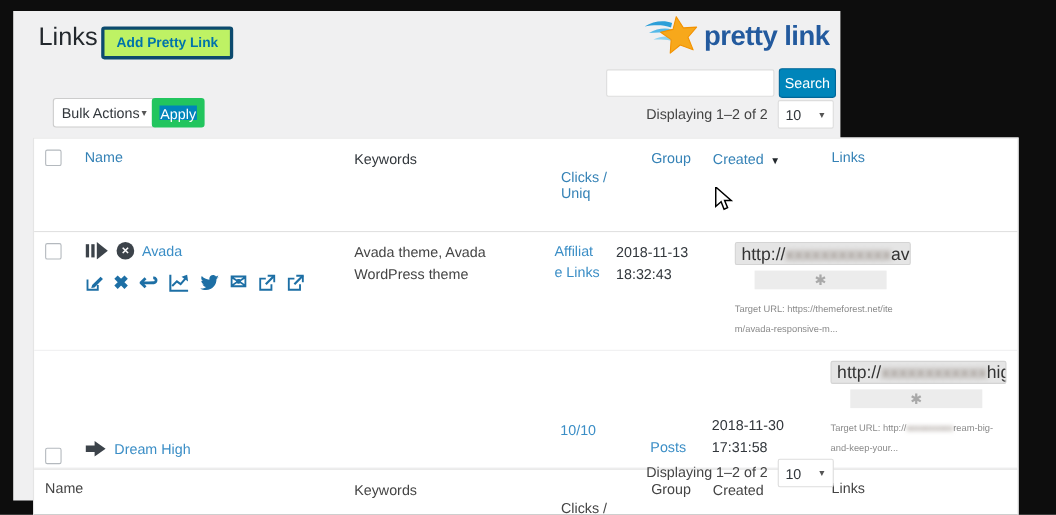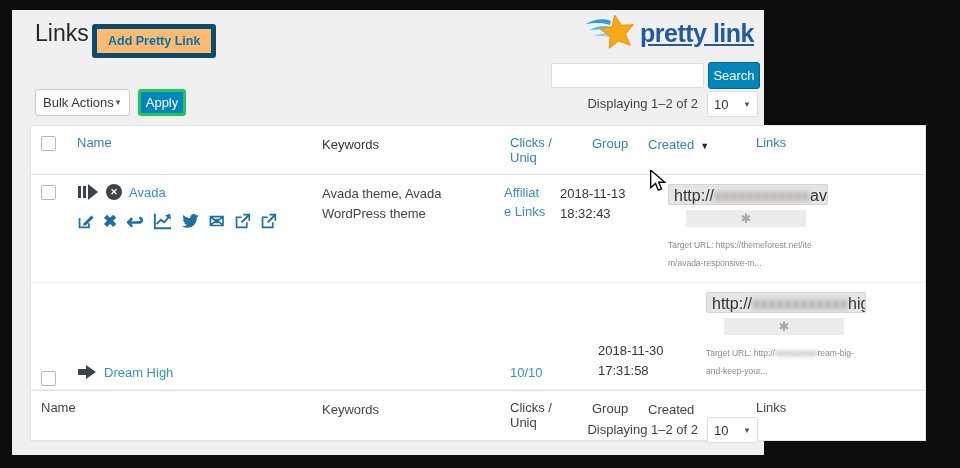--- a/index.html
+++ b/index.html
@@ -4,56 +4,56 @@
 <style>
   * { margin:0; padding:0; box-sizing:border-box; }
   html,body { width:960px; height:468px; overflow:hidden; }
   body { background:#0d0d0d; font-family:"Liberation Sans", sans-serif; position:relative; }
 
   .screen { position:absolute; left:12px; top:10px; width:752px; height:445px;
             background:#f0f0f1; color:#32373c; font-size:13px; }
 
   
   .page-title { position:absolute; left:23px; top:10px; font-size:23px; font-weight:400; color:#23282d; }
-  .add-btn { position:absolute; left:80px; top:14px; background:#fdba74; border:5px solid #0c4a6e;
+  .add-btn { position:absolute; left:80px; top:14px; background:#bef264; border:3px solid #0c4a6e;
              border-radius:3px; color:#0073aa; font-weight:bold; font-size:12.5px;
              padding:5px 11px; cursor:pointer; }
 
   .logo { position:absolute; right:10px; top:2px; display:flex; align-items:center; }
   .logo-mark { position:relative; width:56px; height:42px; }
-  .logo-text { font-size:25px; font-weight:bold; color:#235a9e; letter-spacing:-0.5px;text-decoration:underline; }
+  .logo-text { font-size:25px; font-weight:bold; color:#235a9e; letter-spacing:-0.5px; }
 
   
   .search-input { position:absolute; right:60px; top:53px; width:153px; height:25px;
                   border:1px solid #ddd; background:#fff; border-radius:2px; font-size:13px; padding:0 6px; }
   .search-btn { position:absolute; right:4px; top:52px; width:52px; height:27px;
                 background:#0085ba; border:1px solid #006799; border-radius:3px;
                 color:#fff; font-size:13px; cursor:pointer; }
 
-  .bulk-select { position:absolute; left:23px; top:79px; width:95px; height:27px; background:#fff;
+  .bulk-select { position:absolute; left:36px; top:79px; width:95px; height:27px; background:#fff;
                  border:1px solid #ccc; border-radius:3px; display:flex; align-items:center;
-                 justify-content:space-between; padding:0 7px; font-size:13px; color:#32373c; cursor:pointer; }
+                 justify-content:center; padding:0 7px; font-size:13px; color:#32373c; cursor:pointer; }
   .apply-btn { position:absolute; left:126px; top:79px; width:48px; height:27px;
-               background:#0085ba; border:3px solid #22c55e; border-radius:3px;
+               background:#0085ba; border:7px solid #22c55e; border-radius:3px;
                color:#fff; font-size:13px; cursor:pointer; }
 
   .displaying-top { position:absolute; right:66px; top:86px; font-size:13px; color:#444; }
   .pp-select { position:absolute; right:6px; top:81px; width:51px; height:26px; background:#fff;
                border:1px solid #ddd; border-radius:2px; display:flex; align-items:center;
                justify-content:space-between; padding:0 6px; font-size:13px; cursor:pointer; }
   .caret { font-size:8px; color:#555; }
 
   
   .links-table { position:absolute; left:18px; top:115px; width:896px; background:#fff;
                  border:1px solid #e5e5e5; box-shadow:0 1px 1px rgba(0,0,0,.04); }
   .tr { display:flex; align-items:flex-start; }
   .c-cb      { width:36px;  padding:10px 0 0 10px; }
   .c-name    { width:245px; padding:9px 10px; }
   .c-kw      { width:188px; padding:9px 10px; color:#444; line-height:1.5; }
-  .c-clicks  { width:88px;  padding:9px 10px; }
+  .c-clicks  { width:88px;  padding:27px 10px; }
   .c-group   { width:50px;  padding:9px 4px; word-break:break-all; line-height:1.45; }
   .c-created { width:110px; padding:9px 10px; line-height:1.5; }
   .c-links   { flex:1; padding:9px 10px 9px 8px; }
 
   .thead { border-bottom:1px solid #e1e1e1; min-height:40px; }
   .tfoot { border-top:1px solid #e1e1e1; min-height:50px; color:#444; }
   .thead .hlink { color:#3582b6; text-decoration:none; cursor:pointer; }
   .thead .c-kw { color:#32373c; }
   .row { border-bottom:1px solid #f0f0f1; }
   .row1 { min-height:97px; }
@@ -201,20 +201,21 @@
       <div class="c-name">
         <div class="name-line">
           <svg width="20" height="16" viewBox="0 0 20 16">
             <polygon points="1,5 9,5 9,1 19,8 9,15 9,11 1,11" fill="#3c434a"></polygon>
           </svg>
           <a class="rlink">Dream High</a>
         </div>
       </div>
       <div class="c-kw"></div>
       <div class="c-clicks"><a class="rlink">10/10</a></div>
+      <div class="c-group"><a class="rlink">Posts</a></div>
       <div class="c-created">2018-11-30 17:31:58</div>
       <div class="c-links">
         <div class="url-box">
           <span>http://</span><span class="blurred">xxxxxxxxxxxx</span><span>high</span>
         </div>
         <div class="spin-wrap">
           <span class="spin">✱</span>
         </div>
         <div class="target">
           <span>Target URL: http://</span><span class="blurred">xxxxxxxxxx</span><span>ream-big-and-keep-your...</span>

